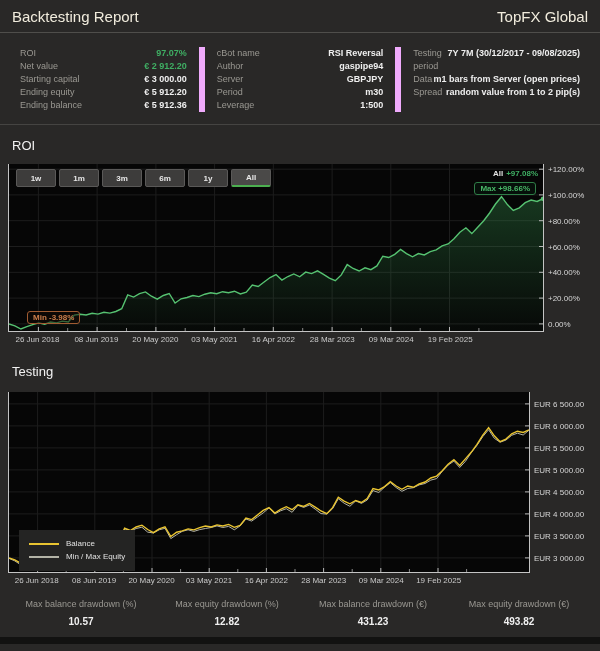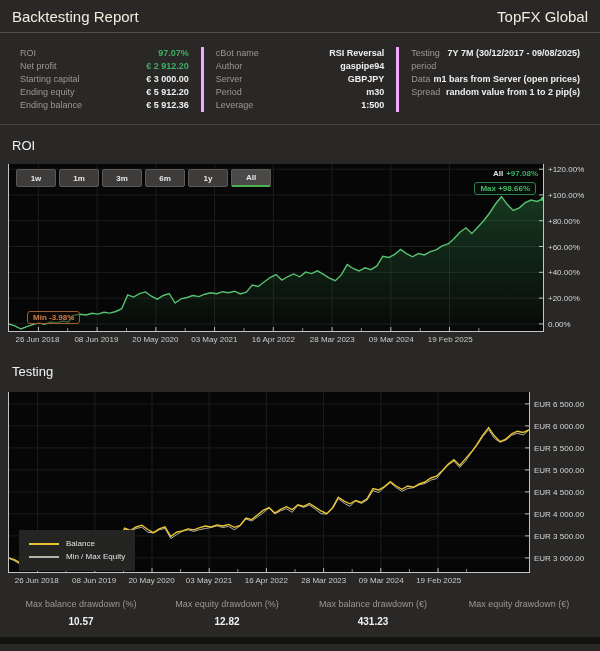--- a/index.html
+++ b/index.html
@@ -8,21 +8,21 @@
     background:#292827;
     font-family:"Liberation Sans", sans-serif;
     color:#ddd;
   }
   
   .header{display:flex;justify-content:space-between;align-items:center;padding:8px 12px 7px;border-bottom:1px solid #4f4e4b;}
   .header-title,.header-brand{font-size:15px;color:#f1ecdd;}
   
   .stats{display:flex;padding:14px 8px 12px;border-bottom:1px solid #454442;}
   .stat-col{flex:1;padding:0 12px;min-width:0;}
-  .stat-col + .stat-col{border-left:3px solid #f0abfc;}
+  .stat-col + .stat-col{border-left:6px solid #f0abfc;}
   .stat-row{display:flex;justify-content:space-between;align-items:baseline;font-size:9px;line-height:13px;}
   .stat-label{color:#9a9892;}
   .stat-value{color:#efefef;font-weight:bold;text-align:right;white-space:nowrap;}
   .stat-value.green{color:#3fae63;}
   
   .section-title{font-size:13px;color:#f2f2f2;padding:13px 12px 11px;font-weight:500;}
   .section-title.eq{padding-top:17px;padding-bottom:13px;}
   
   .chart-block{margin:0 8px;}
   .chart-row{display:flex;}
@@ -67,21 +67,21 @@
   <div class="header-brand">TopFX Global</div>
 </div>
 
 <div class="stats">
   <div class="stat-col">
     <div class="stat-row">
         <span class="stat-label">ROI</span>
         <span class="stat-value green">97.07%</span>
       </div>
     <div class="stat-row">
-        <span class="stat-label">Net profit</span>
+        <span class="stat-label">Net value</span>
         <span class="stat-value green">€ 2 912.20</span>
       </div>
     <div class="stat-row">
         <span class="stat-label">Starting capital</span>
         <span class="stat-value">€ 3 000.00</span>
       </div>
     <div class="stat-row">
         <span class="stat-label">Ending equity</span>
         <span class="stat-value">€ 5 912.20</span>
       </div>
@@ -311,15 +311,16 @@
   <div class="footer-item">
     <div class="footer-label">Max equity drawdown (%)</div>
     <div class="footer-value">12.82</div>
   </div>
   <div class="footer-item">
     <div class="footer-label">Max balance drawdown (€)</div>
     <div class="footer-value">431.23</div>
   </div>
   <div class="footer-item">
     <div class="footer-label">Max equity drawdown (€)</div>
+    <div class="footer-value">493.82</div>
   </div>
 </div>
 <div class="bottom-strip"></div>
 
 </body></html>

